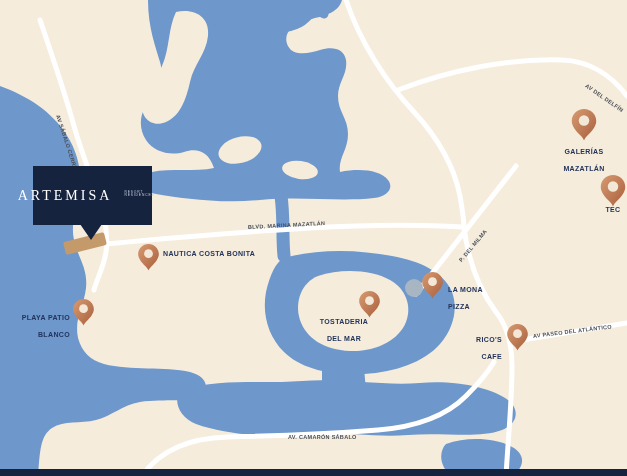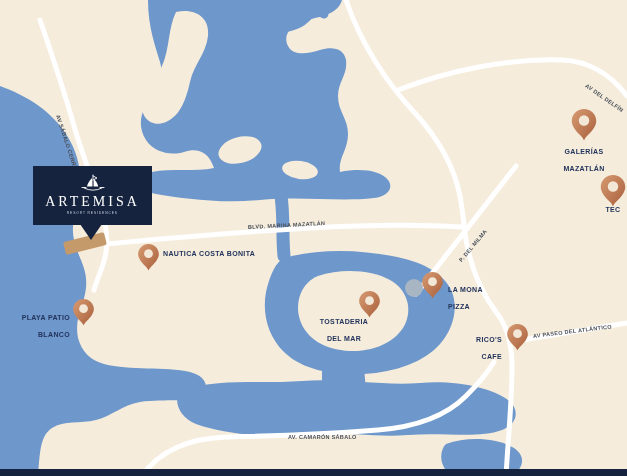--- a/index.html
+++ b/index.html
@@ -13,21 +13,21 @@
   .pin{position:absolute;width:23px;height:29px;}
   .pin svg{display:block;width:100%;height:100%;}
   .pin-lg{width:28px;height:34px;}
 
   
   .road-label{position:absolute;font-weight:700;font-size:5.5px;letter-spacing:.3px;
               color:#4A5058;white-space:nowrap;transform-origin:left center;}
 
   
   #brand-box{position:absolute;left:33px;top:166px;width:119px;height:59px;
-             background:#16233E;display:flex;flex-direction:column;align-items:center;
+             background:#16233E;display:flex;flex-direction:row;align-items:center;
              justify-content:center;z-index:5;}
   #brand-pointer{position:absolute;left:80px;top:224px;width:0;height:0;z-index:4;
                  border-left:11px solid transparent;border-right:11px solid transparent;
                  border-top:16px solid #16233E;}
   #brand-logo-icon{margin-bottom:2px;}
   #brand-name{font-family:"Liberation Serif",serif;font-size:14px;letter-spacing:3px;
               color:#FFFFFF;font-weight:400;}
   #brand-tagline{font-size:6px;letter-spacing:1.6px;color:#C7D0E0;
                  transform:scale(.55);transform-origin:center top;margin-top:1px;}
 

